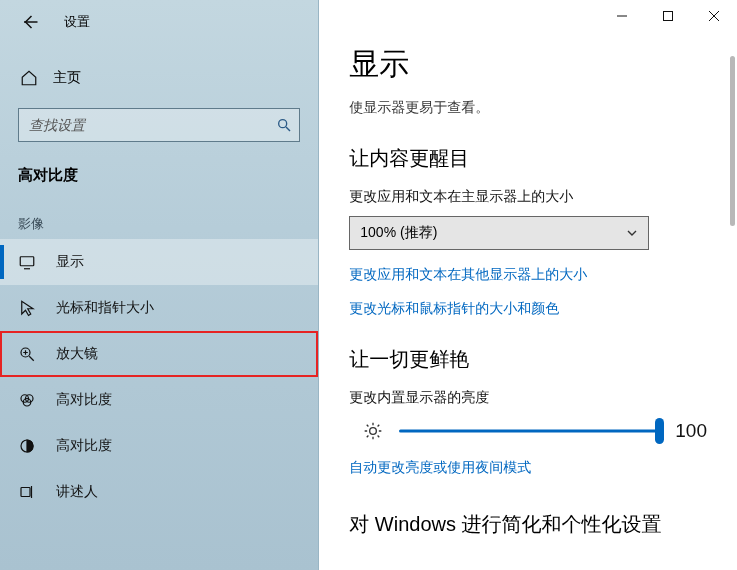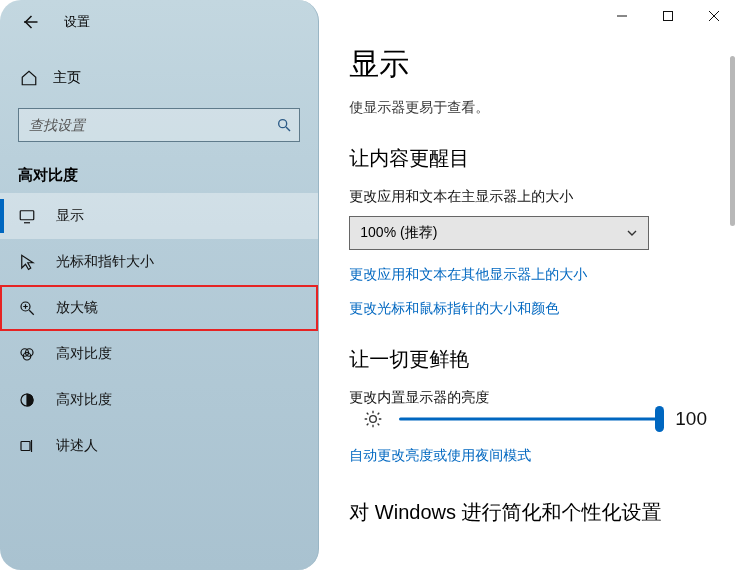--- a/index.html
+++ b/index.html
@@ -20,21 +20,20 @@
   }
   
   .sidebar {
     width: 330px;
     height: 100%;
     background: linear-gradient(180deg, #c3d7e0 0%, #b6cdd9 40%, #a9c2d0 100%);
     display: flex;
     flex-direction: column;
     position: relative;
     border-right: 1px solid #99b5c4;
-    border-radius: 21px;
   }
   .titlebar {
     display: flex;
     align-items: center;
     height: 44px;
     gap: 24px;
     padding-left: 20px;
   }
   .titlebar .back {
     width: 20px; height: 20px;
@@ -173,20 +172,21 @@
     display:inline-block;
     margin-top:16px;
     color:#0067c0;
     font-size:14px;
     cursor:pointer;
   }
   .slider-row {
     display:flex;
     align-items:center;
     gap:16px;
+    margin-top:12px;
     padding-left:14px;
   }
   .sun-icon { font-size:18px; color:#333; }
   .slider {
     position:relative;
     flex:0 0 260px;
     height:24px;
   }
   .slider .track {
     position:absolute; left:0; right:0; top:50%; transform:translateY(-50%);
@@ -237,20 +237,21 @@
       <span class="search-icon">
         <svg width="16" height="16" viewBox="0 0 24 24" fill="none" stroke="#2b5a86" stroke-width="2">
             <circle cx="10" cy="10" r="6"></circle>
             <path d="M15 15 L21 21"></path>
           </svg>
       </span>
     </div>
 
     <div class="section-title">高对比度</div>
 
+    <div class="section-label">影像</div>
 
     <nav class="nav-list">
       <div class="nav-item active">
         <span class="icon">
           <svg width="18" height="18" viewBox="0 0 24 24" fill="none" stroke="#111" stroke-width="1.6">
               <rect x="3" y="5" width="18" height="12" rx="1"></rect>
               <path d="M8 21h8"></path>
             </svg>
         </span>
         <span>显示</span>

